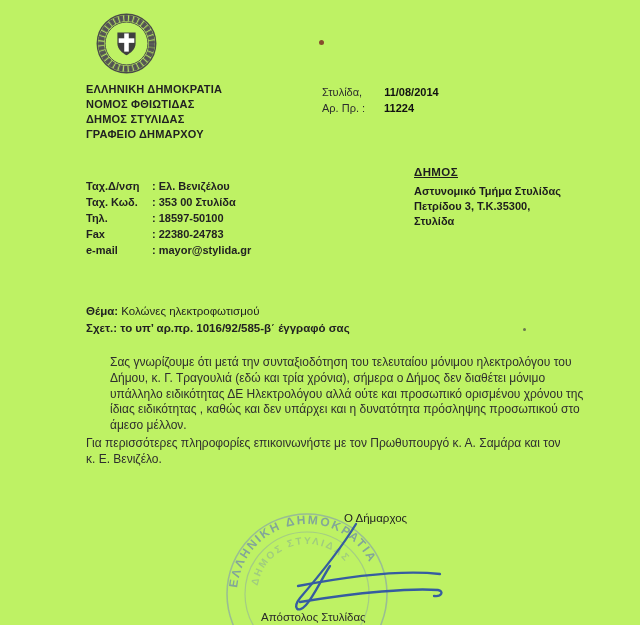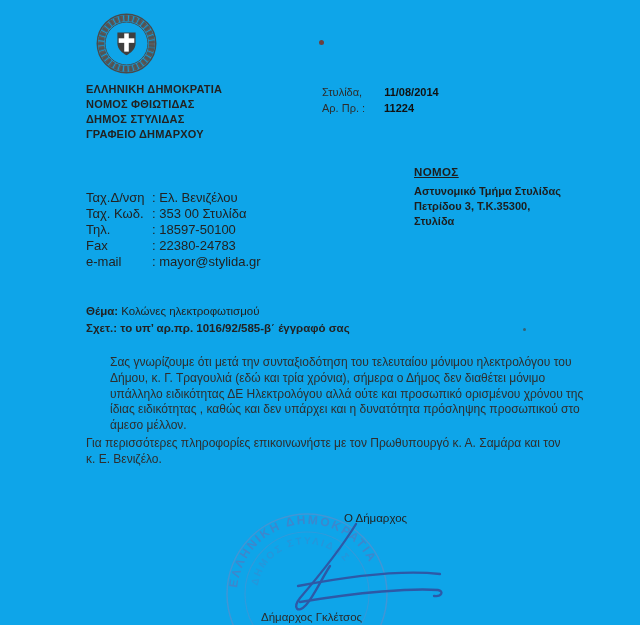--- a/index.html
+++ b/index.html
@@ -1,34 +1,34 @@
 <!DOCTYPE html>
 <html><head>
 <meta charset="utf-8">
 <style>
   * { margin:0; padding:0; box-sizing:border-box; }
   body { background:#ffffff; font-family:"Liberation Sans", sans-serif; }
   .page {
     position:relative; width:640px; height:625px; margin:0 auto;
-    background:#0ea5e9; overflow:hidden; color:#2d2d2d;
+    background:#bef264; overflow:hidden; color:#2d2d2d;
   }
   .abs { position:absolute; }
 
   
   .emblem { left:94px; top:11px; width:65px; height:65px; }
 
   
   .org-block { left:86px; top:82px; font-size:11px; font-weight:700; line-height:15px; letter-spacing:.2px; color:#222; }
 
   
   .date-block { left:322px; top:84px; font-size:11px; line-height:16px; color:#2d2d2d; }
   .date-block b { color:#111;margin-left:19px; }
 
   
-  .contact-block { left:86px; top:178px; font-size:13px; font-weight:400; line-height:16px; color:#222;margin-top:12px; }
+  .contact-block { left:86px; top:178px; font-size:11px; font-weight:700; line-height:16px; color:#222; }
   .c-label { display:inline-block; width:66px; }
 
   
   .recipient-block { left:414px; top:165px; font-size:11px; font-weight:700; line-height:15px; color:#1d1d1d; }
   .pros-heading { font-size:11.5px; text-decoration:underline; margin-bottom:4px; letter-spacing:.4px; }
 
   
   .subject-block { left:86px; top:303px; font-size:11.5px; line-height:17px; color:#222; }
   .subject-block .lbl { font-weight:700; }
   .reference-line { font-weight:700; }
@@ -78,21 +78,21 @@
 
   <div class="abs contact-block">
     <div class="c-row"><span class="c-label">Ταχ.Δ/νση</span><span class="c-value">: Ελ. Βενιζέλου</span></div>
     <div class="c-row"><span class="c-label">Ταχ. Κωδ.</span><span class="c-value">: 353 00 Στυλίδα</span></div>
     <div class="c-row"><span class="c-label">Τηλ.</span><span class="c-value">: 18597-50100</span></div>
     <div class="c-row"><span class="c-label">Fax</span><span class="c-value">: 22380-24783</span></div>
     <div class="c-row"><span class="c-label">e-mail</span><span class="c-value">: mayor@stylida.gr</span></div>
   </div>
 
   <div class="abs recipient-block">
-    <div class="pros-heading">ΝΟΜΟΣ</div>
+    <div class="pros-heading">ΔΗΜΟΣ</div>
     <div>Αστυνομικό Τμήμα Στυλίδας</div>
     <div>Πετρίδου 3, Τ.Κ.35300,</div>
     <div>Στυλίδα</div>
   </div>
 
   <div class="abs subject-block">
     <div><span class="lbl">Θέμα:</span> <span>Κολώνες ηλεκτροφωτισμού</span></div>
     <div class="reference-line">Σχετ.: το υπ’ αρ.πρ. 1016/92/585-β΄ έγγραφό σας</div>
   </div>
 
@@ -114,18 +114,18 @@
 
   <svg class="abs signature-svg" viewBox="0 0 260 135" aria-hidden="true">
     <g fill="none" stroke="#2f55a4" stroke-width="2.3" stroke-linecap="round" opacity="0.95">
       <path d="M156,34 C140,60 112,94 100,108 C92,118 98,124 106,115 C114,106 122,88 130,76"></path>
       <path d="M98,96 C150,86 205,80 240,84"></path>
       <path d="M100,112 C160,102 212,98 238,100 C244,101 242,107 234,106"></path>
     </g>
   </svg>
 
   <div class="abs sig-title">Ο Δήμαρχος</div>
-  <div class="abs sig-name">Δήμαρχος Γκλέτσος</div>
+  <div class="abs sig-name">Απόστολος Στυλίδας</div>
 
   <div class="abs dot dot-red"></div>
   <div class="abs dot dot-gray"></div>
 
 </div>
 
 </body></html>

